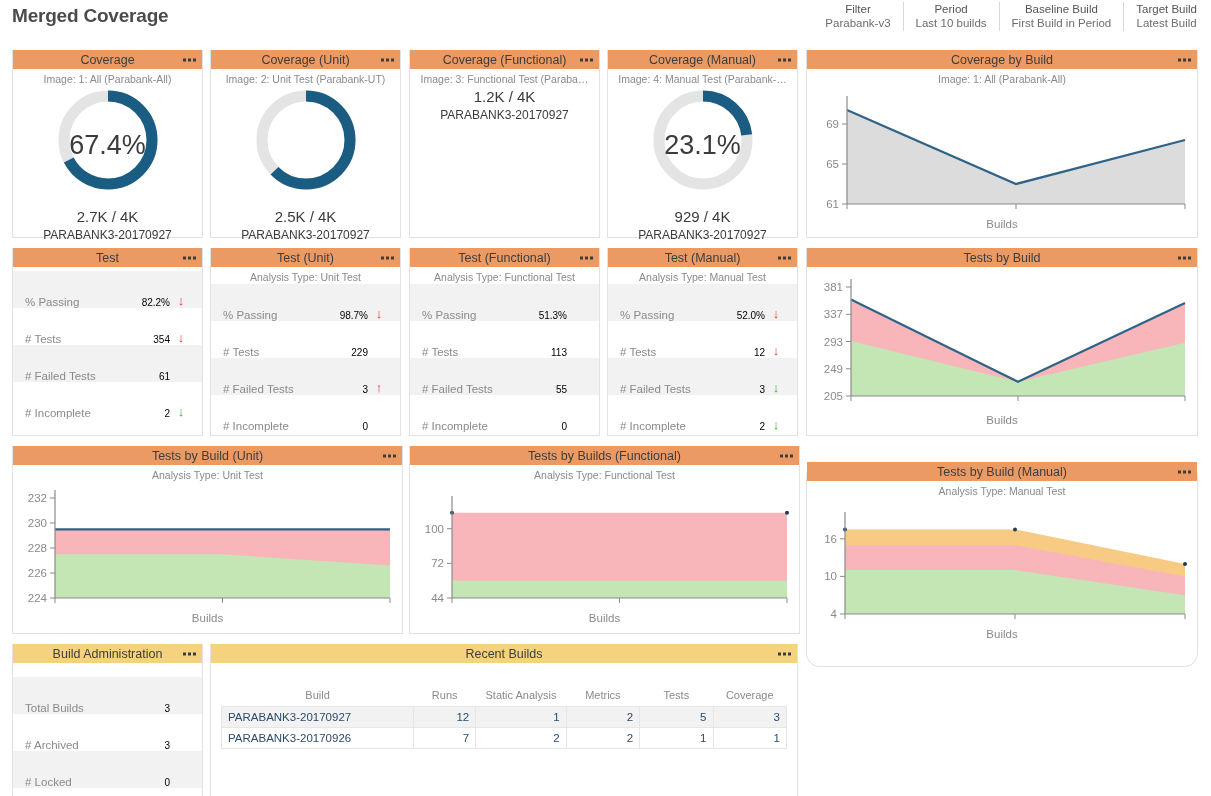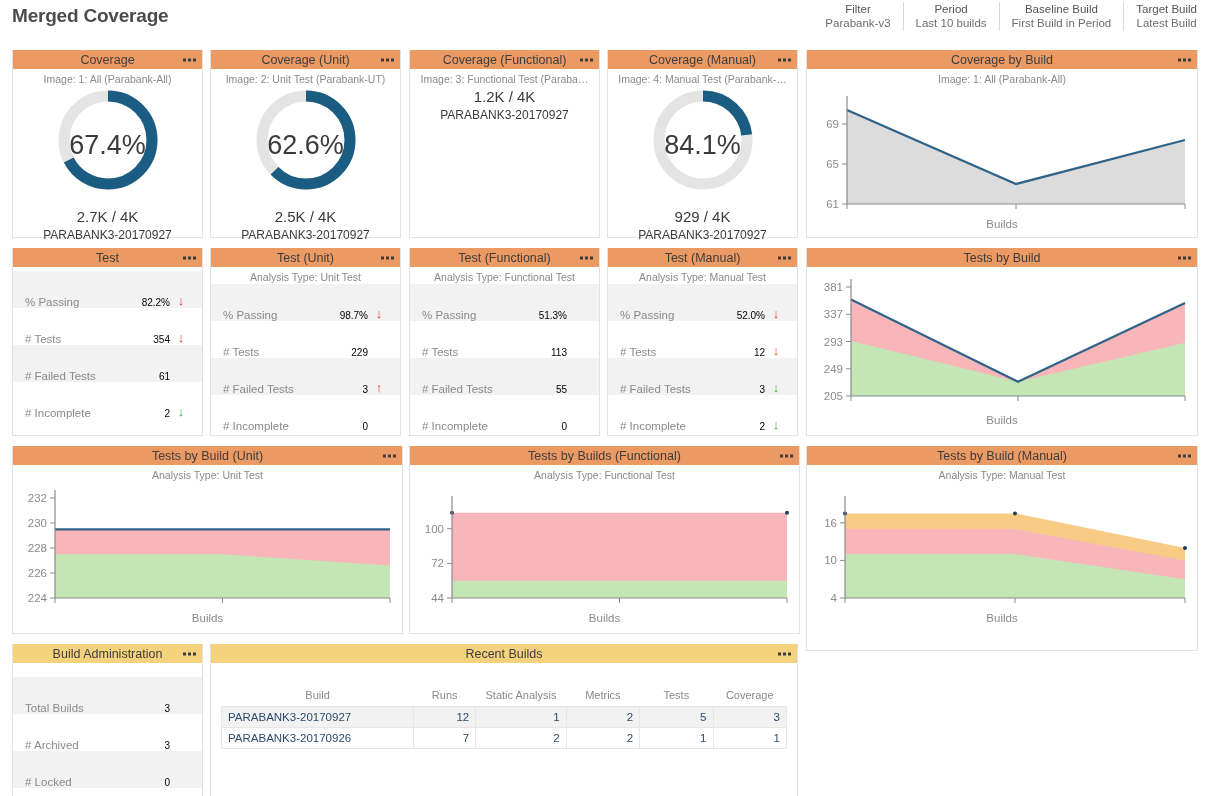--- a/index.html
+++ b/index.html
@@ -162,21 +162,20 @@
         <i></i>
         <i></i>
       </span>
   </div>
   <div class="subtitle">Image: 2: Unit Test (Parabank-UT)</div>
   <div class="donut-wrap">
     <div class="donut"><svg width="104" height="104" viewBox="0 0 104 104">
           <circle cx="52" cy="52" r="44" fill="none" stroke="#e4e4e4" stroke-width="11"></circle>
           <circle cx="52" cy="52" r="44" fill="none" stroke="#1a5c82" stroke-width="11" stroke-dasharray="173.0640561009545 103.39609741494726" transform="rotate(-90 52 52)"></circle>
         </svg></div>
-    <div class="donut-pct">62.6%</div>
   </div>
   <div class="donut-frac">2.5K / 4K</div>
   <div class="donut-build">PARABANK3-20170927</div>
 </div>
 
 <div class="card" id="cov2" style="left:409px; top:50px; width:191px; height:188px;">
   <div class="card-header">
     <span>Coverage (Functional)</span>
     <span class="dots">
         <i></i>
@@ -197,21 +196,21 @@
         <i></i>
         <i></i>
       </span>
   </div>
   <div class="subtitle">Image: 4: Manual Test (Parabank-…</div>
   <div class="donut-wrap">
     <div class="donut"><svg width="104" height="104" viewBox="0 0 104 104">
           <circle cx="52" cy="52" r="44" fill="none" stroke="#e4e4e4" stroke-width="11"></circle>
           <circle cx="52" cy="52" r="44" fill="none" stroke="#1a5c82" stroke-width="11" stroke-dasharray="63.862295462173314 212.59785805372846" transform="rotate(-90 52 52)"></circle>
         </svg></div>
-    <div class="donut-pct">84.1%</div>
+    <div class="donut-pct">23.1%</div>
   </div>
   <div class="donut-frac">929 / 4K</div>
   <div class="donut-build">PARABANK3-20170927</div>
 </div>
 
 <div class="card" id="chart0" style="left:806px; top:50px; width:392px; height:188px;">
   <div class="card-header">
     <span>Coverage by Build</span>
     <span class="dots">
         <i></i>
@@ -471,21 +470,21 @@
         <text x="34" y="120.0" text-anchor="end" font-family="Liberation Sans, sans-serif" font-size="11.5" fill="#8a8a8a">44</text>
         <line x1="37" y1="81.4" x2="42" y2="81.4" stroke="#8a8a8a"></line>
         <text x="34" y="85.4" text-anchor="end" font-family="Liberation Sans, sans-serif" font-size="11.5" fill="#8a8a8a">72</text>
         <line x1="37" y1="46.7" x2="42" y2="46.7" stroke="#8a8a8a"></line>
         <text x="34" y="50.7" text-anchor="end" font-family="Liberation Sans, sans-serif" font-size="11.5" fill="#8a8a8a">100</text>
       </svg>
     </div>
   <div class="axis-label">Builds</div>
 </div>
 
-<div class="card" id="chart4" style="left:806px; top:446px; width:392px; height:205px;">
+<div class="card" id="chart4" style="left:806px; top:462px; width:392px; height:205px;border-radius:14px;">
   <div class="card-header">
     <span>Tests by Build (Manual)</span>
     <span class="dots">
         <i></i>
         <i></i>
         <i></i>
       </span>
   </div>
   <div class="subtitle">Analysis Type: Manual Test</div>
   <div class="chart-area">

